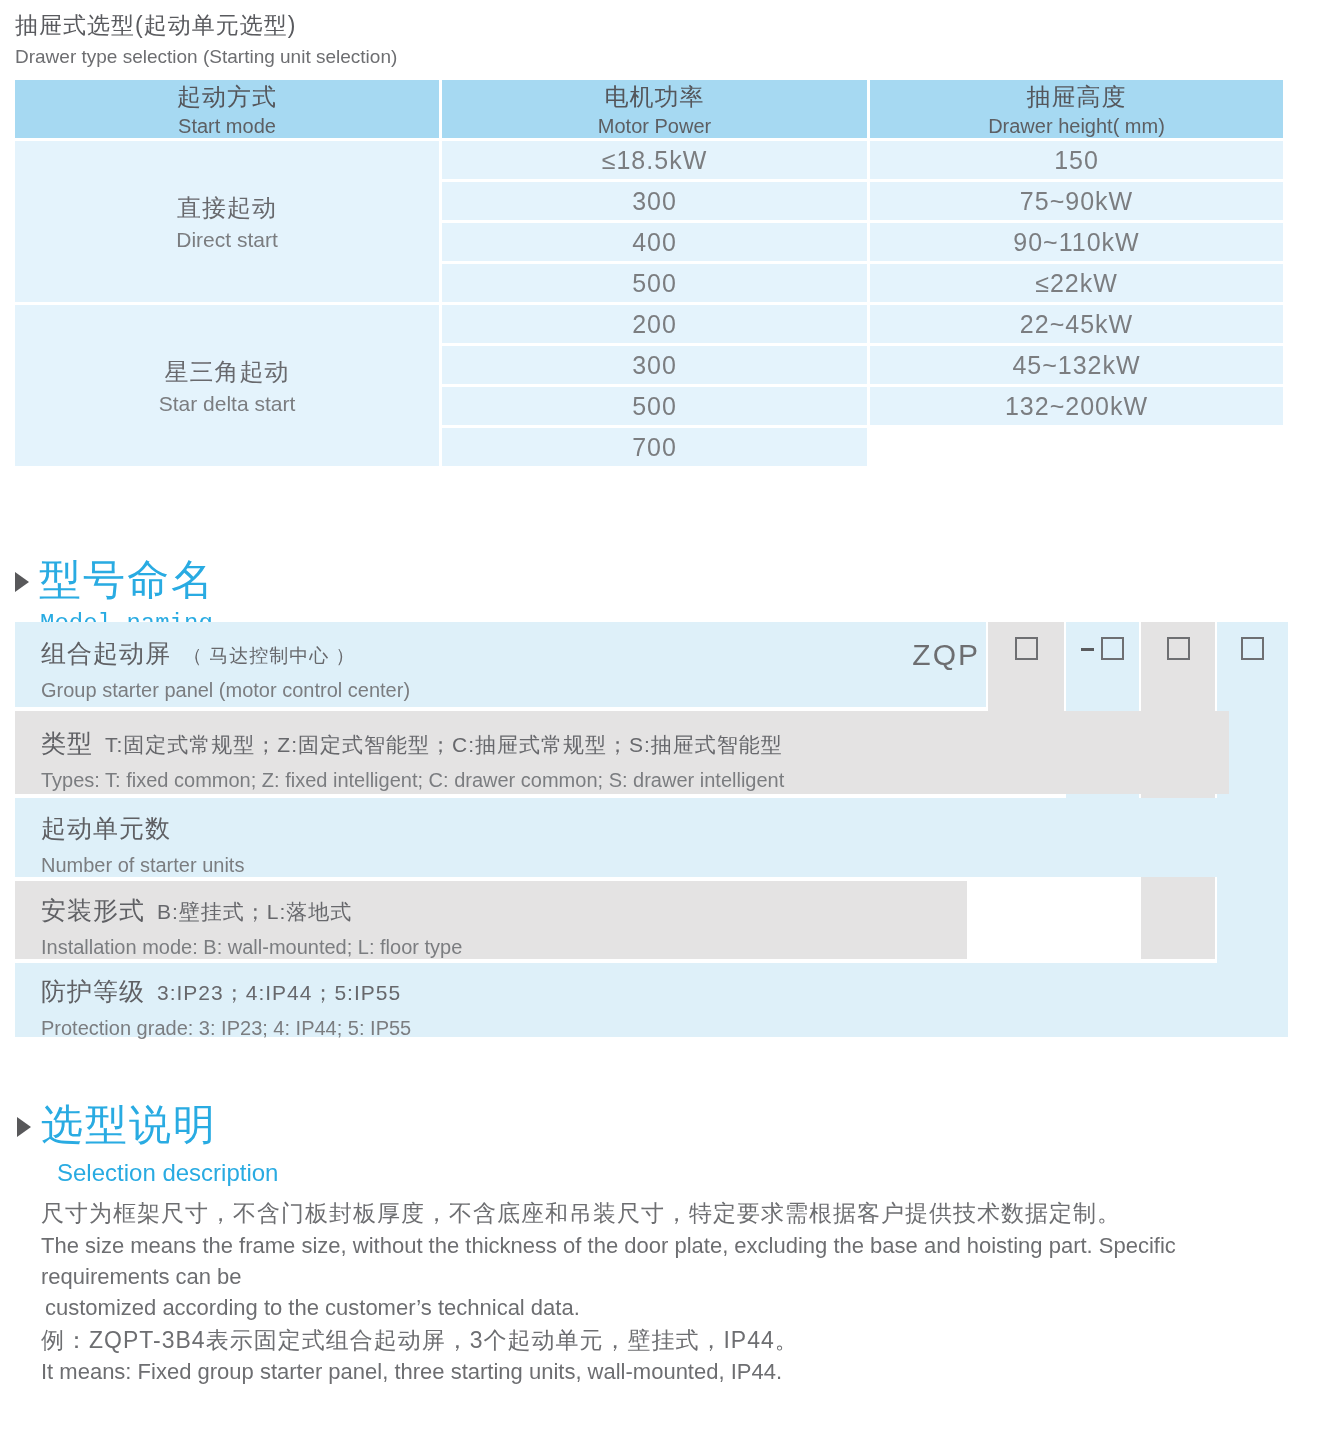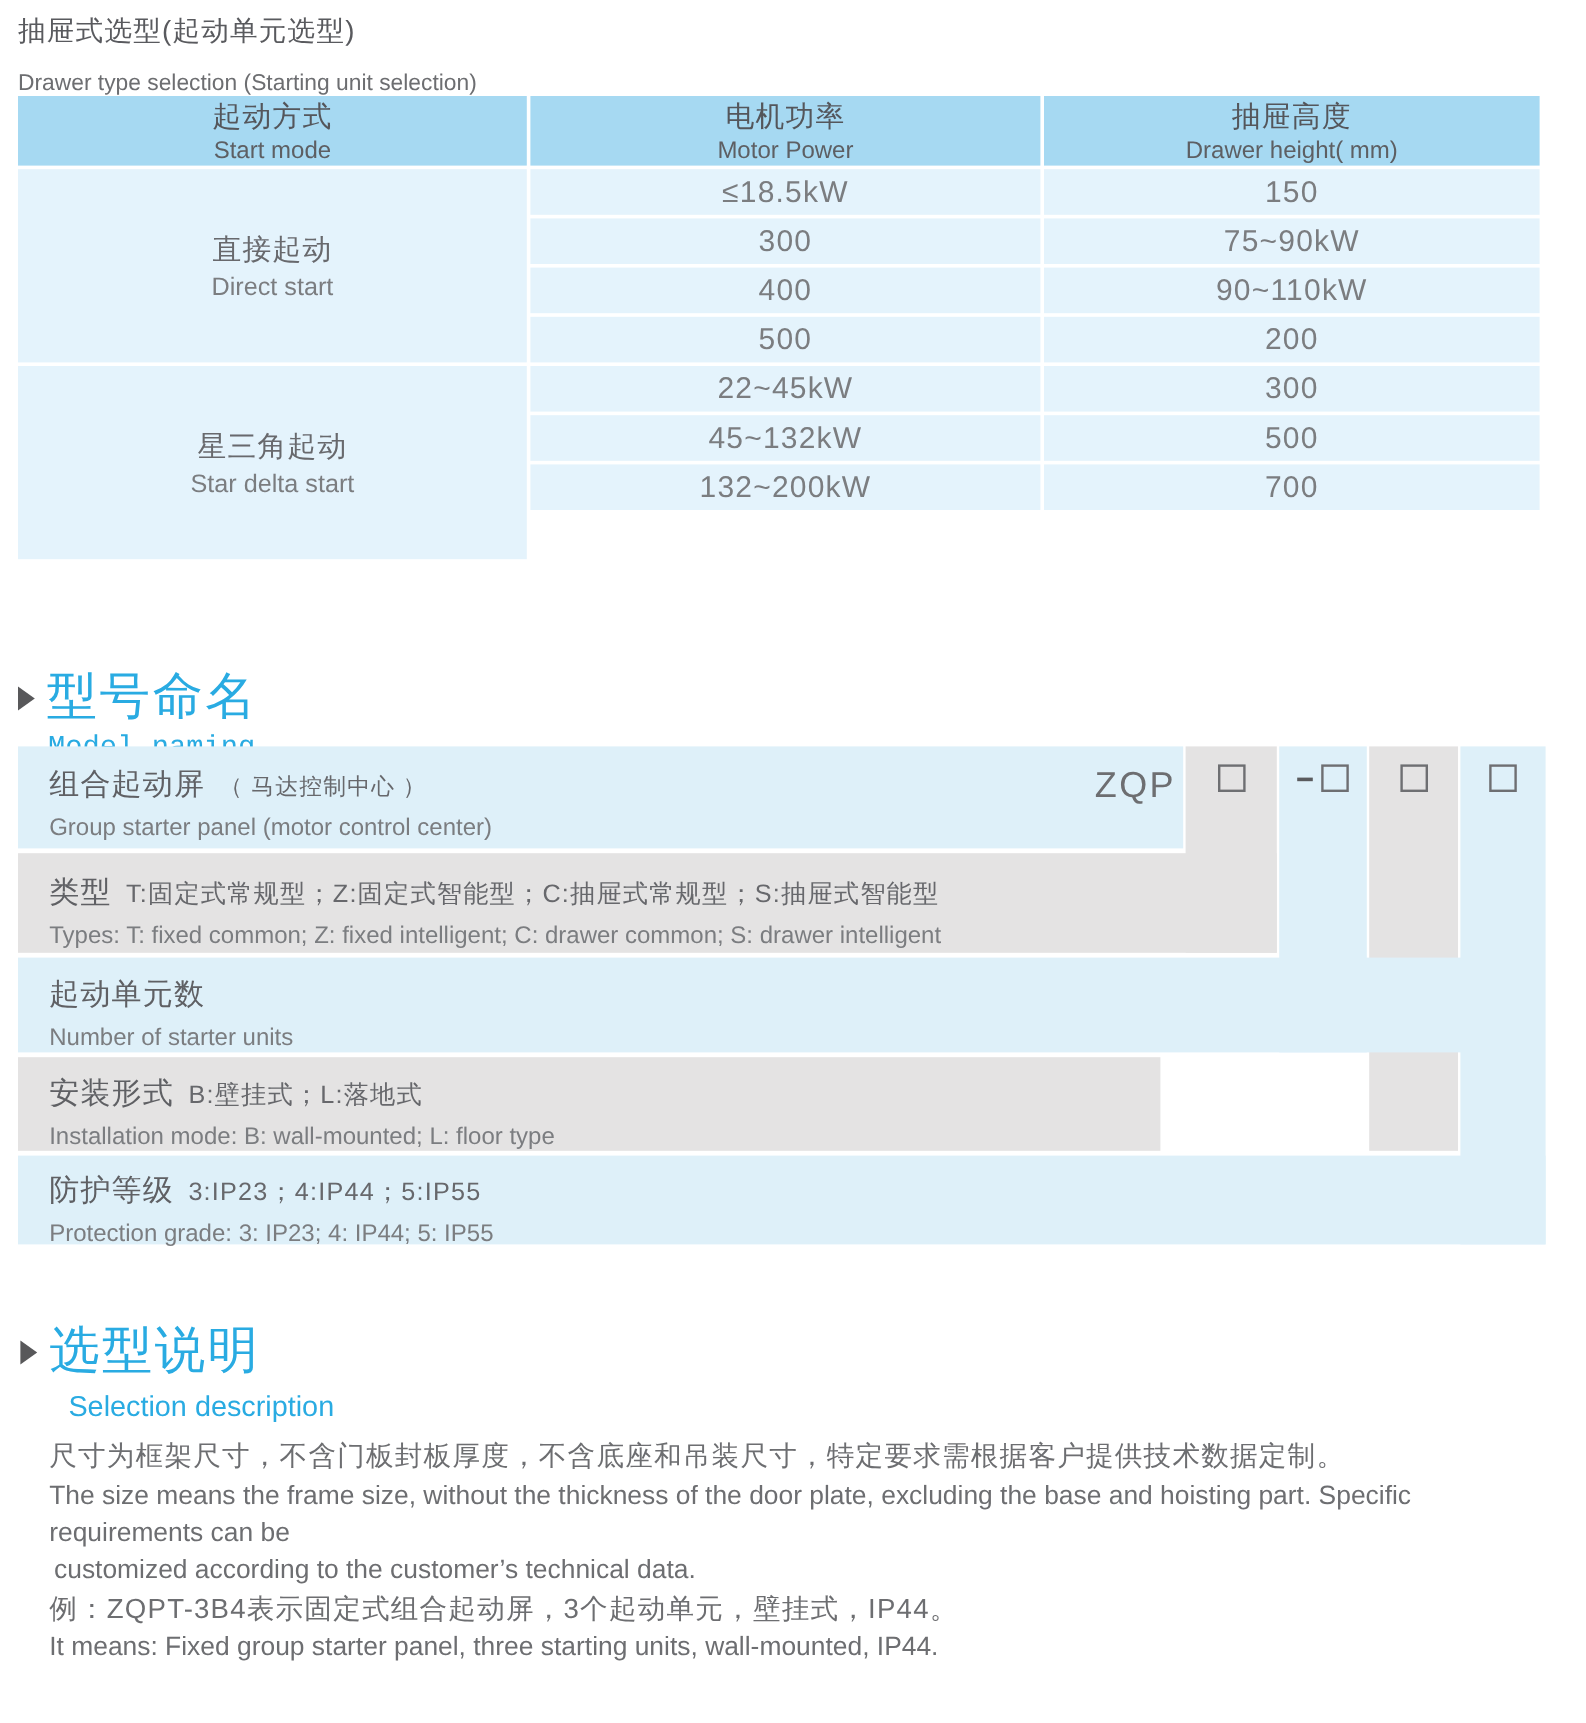--- a/index.html
+++ b/index.html
@@ -14,21 +14,21 @@
     --box-border:#6e6f72;
   }
   *{margin:0;padding:0;box-sizing:border-box;}
   html,body{background:#ffffff;}
   body{font-family:"Liberation Sans","DejaVu Sans",sans-serif;}
   .page{position:relative;width:1322px;height:1436px;background:#fff;overflow:hidden;}
 
   
   .top-title{position:absolute;left:15px;top:10px;}
   .top-title .zh{font-size:23px;color:#595a5e;letter-spacing:1px;}
-  .top-title .en{font-size:19px;color:var(--mid-text);margin-top:18px;}
+  .top-title .en{font-size:19px;color:var(--mid-text);margin-top:5px;}
 
   
   .sel-table{position:absolute;left:15px;top:80px;display:grid;
     grid-template-columns:424px 425px 413px;
     grid-template-rows:58px repeat(8,38px);
     gap:3px;background:#fff;}
   .cell{display:flex;flex-direction:column;align-items:center;justify-content:center;
     background:var(--cell-blue);text-align:center;}
   .cell.head{background:var(--header-blue);}
   .cell .h-zh{font-size:24px;color:var(--dark-text);letter-spacing:1px;font-family:Liberation Mono, monospace;}
@@ -46,21 +46,21 @@
     border-bottom:10px solid transparent;margin-right:10px;margin-top:4px;}
   .sh-zh{font-size:42px;color:var(--accent);letter-spacing:2px;}
   .sh-en{font-size:24px;color:var(--accent);}
 
   
   .naming{position:absolute;left:15px;top:622px;width:1273px;height:415px;}
   .n-row{position:absolute;left:0;padding:15px 0 0 26px;}
   .n-row.blue{background:var(--naming-blue);}
   .n-row.gray{background:var(--naming-gray);}
   .n-row1{top:0;height:85px;width:971px;}
-  .n-row2{top:89px;height:83px;width:1049px;padding-top:16px;}
+  .n-row2{top:89px;height:83px;width:1214px;padding-top:16px;}
   .n-row3{top:176px;height:79px;width:1256px;padding-top:14px;}
   .n-row4{top:259px;height:78px;width:952px;padding-top:13px;}
   .n-row5{top:341px;height:74px;width:1273px;padding-top:12px;}
   .n-zh{font-size:25px;color:#5f6064;letter-spacing:1px;}
   .n-note{font-size:21px;color:#67686c;margin-left:12px;letter-spacing:1px;}
   .n-note.small{font-size:19px;}
   .n-en{font-size:20px;color:var(--light-text);margin-top:9px;}
   .code-prefix{position:absolute;top:16px;right:6px;font-size:30px;color:var(--mid-text);letter-spacing:2px;}
   .strip{position:absolute;top:0;display:flex;justify-content:center;align-items:flex-start;padding-top:15px;}
   .strip.blue{background:var(--naming-blue);}
@@ -125,20 +125,23 @@
       </div>
     <div class="cell">
         <div class="val">500</div>
       </div>
 
     <div class="cell group-b">
       <div class="g-zh">星三角起动</div>
       <div class="g-en">Star delta start</div>
     </div>
     <div class="cell">
+        <div class="val">≤22kW</div>
+      </div>
+    <div class="cell">
         <div class="val">200</div>
       </div>
     <div class="cell">
         <div class="val">22~45kW</div>
       </div>
     <div class="cell">
         <div class="val">300</div>
       </div>
     <div class="cell">
         <div class="val">45~132kW</div>

